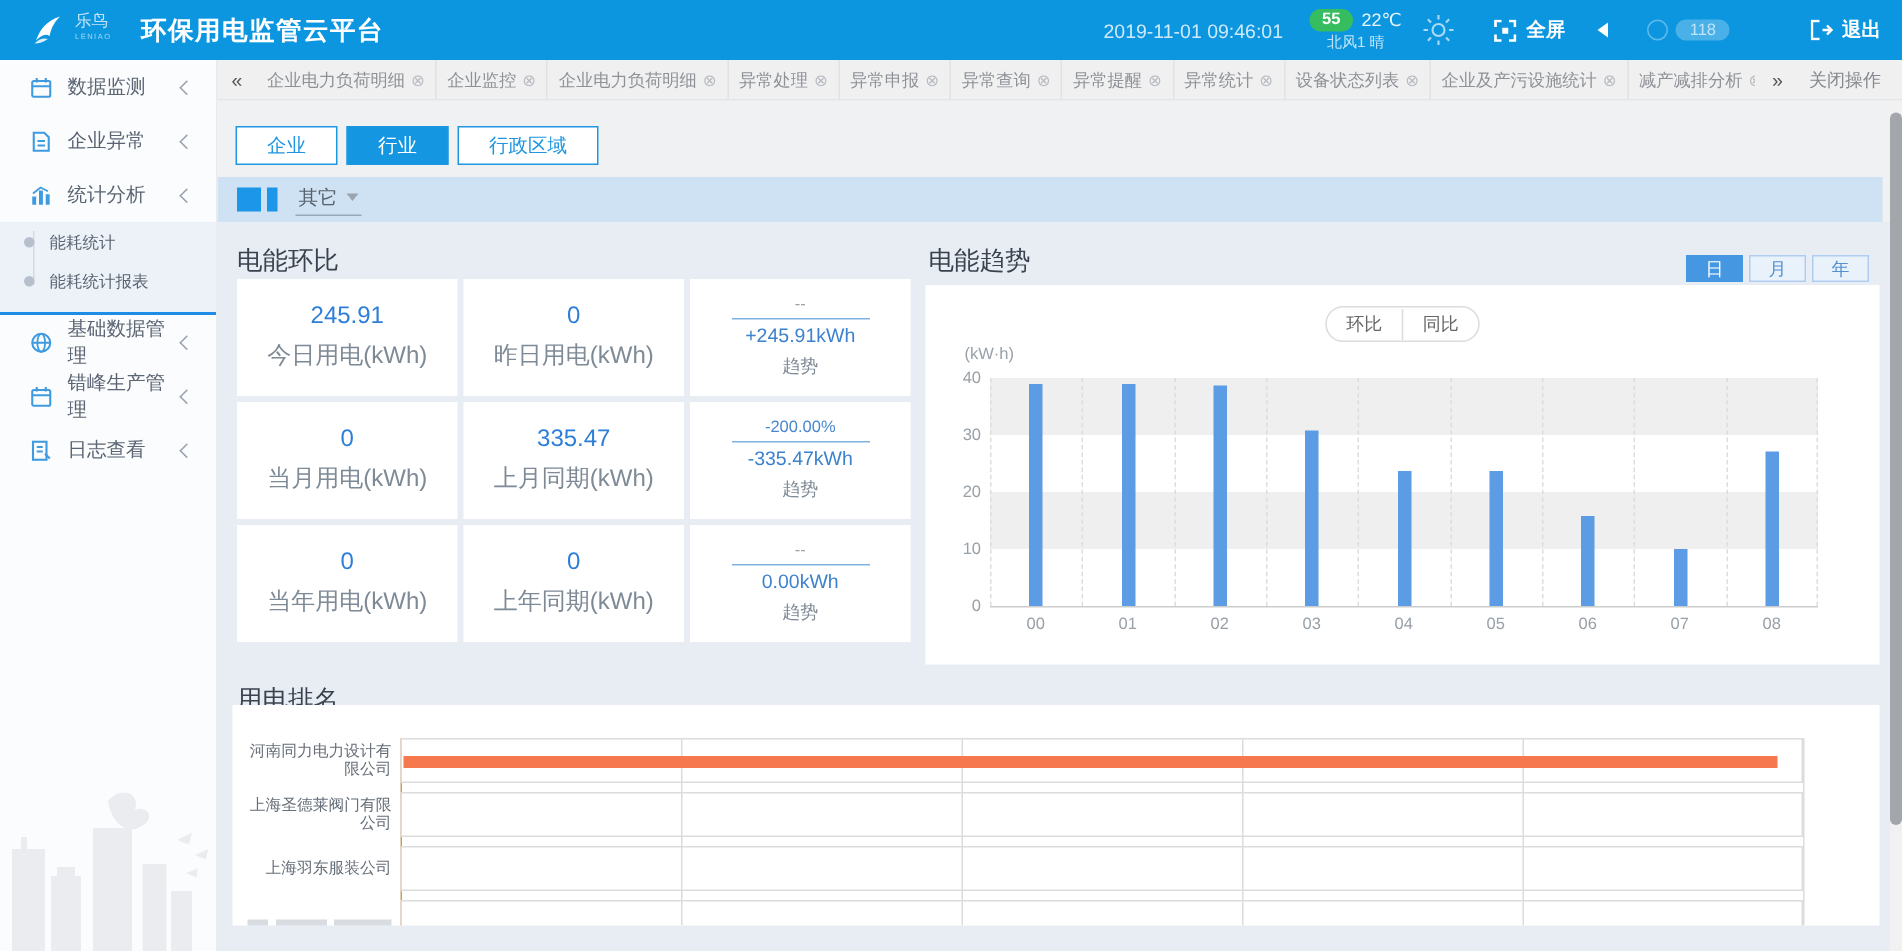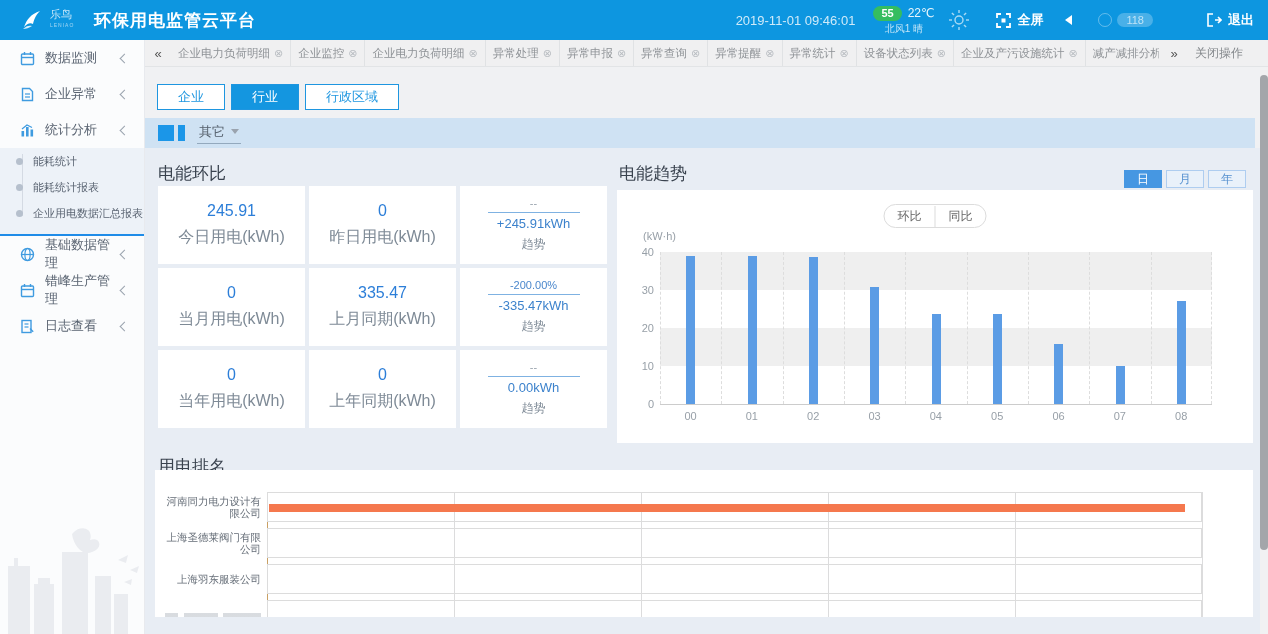--- a/index.html
+++ b/index.html
@@ -38,21 +38,21 @@
   #tabbar{position:absolute;left:145px;top:40px;width:1123px;height:27px;background:#f0f0f1;
           display:flex;align-items:stretch;border-bottom:1px solid #e2e4e6;box-sizing:border-box;}
   #tab-back{width:26px;display:flex;align-items:center;justify-content:center;color:#555;
             font-size:13px;cursor:pointer;}
   #tab-list{display:flex;overflow:hidden;flex:1;}
   .tab{display:flex;align-items:center;padding:0 7px;font-size:11.5px;color:#8e9296;
        border-right:1px solid #e0e2e4;white-space:nowrap;cursor:pointer;}
   .tab-close{margin-left:4px;color:#b9bdc2;font-size:11px;}
   #tab-fwd{width:30px;display:flex;align-items:center;justify-content:center;color:#555;
            font-size:13px;cursor:pointer;}
-  #close-ops{display:flex;align-items:center;padding:0 25px 0 6px;font-size:12px;color:#84888c;cursor:pointer;}
+  #close-ops{display:flex;align-items:center;padding:0 14px 0 6px;font-size:12px;color:#84888c;cursor:pointer;}
 
   
   #sidebar{position:absolute;left:0;top:40px;width:145px;height:594px;background:#fbfcfd;
            border-right:1px solid #e8eaee;box-sizing:border-box;overflow:hidden;}
   .side-item{height:36px;display:flex;align-items:center;padding-left:20px;cursor:pointer;}
   .side-item .s-icon{width:15px;height:15px;margin-right:10px;display:flex;}
   .side-item .s-label{font-size:13px;color:#5a6472;flex:1;}
   .chev{width:6px;height:6px;border-left:1.5px solid #9aa3ae;border-bottom:1.5px solid #9aa3ae;
         display:inline-block;margin-right:16px;}
   .chev.left{transform:rotate(45deg);}
@@ -291,24 +291,20 @@
       <div class="side-group">
         <div class="sub-wrap">
           <div class="sub-line"></div>
           <div class="sub-item">
             <span class="sub-bullet"></span>
             <span class="sub-label">能耗统计</span>
           </div>
           <div class="sub-item">
             <span class="sub-bullet"></span>
             <span class="sub-label">能耗统计报表</span>
-          </div>
-          <div class="sub-item">
-            <span class="sub-bullet"></span>
-            <span class="sub-label">企业用电数据汇总报表</span>
           </div>
         </div>
       </div>
       <div class="side-item">
         <span class="s-icon">
           <svg width="15" height="15" viewBox="0 0 15 15">
             <circle cx="7.5" cy="7.5" r="6" fill="none" stroke="#3f9be0" stroke-width="1.4"></circle>
             <ellipse cx="7.5" cy="7.5" rx="2.6" ry="6" fill="none" stroke="#3f9be0" stroke-width="1.2"></ellipse>
             <line x1="1.5" y1="7.5" x2="13.5" y2="7.5" stroke="#3f9be0" stroke-width="1.2"></line>
           </svg>

